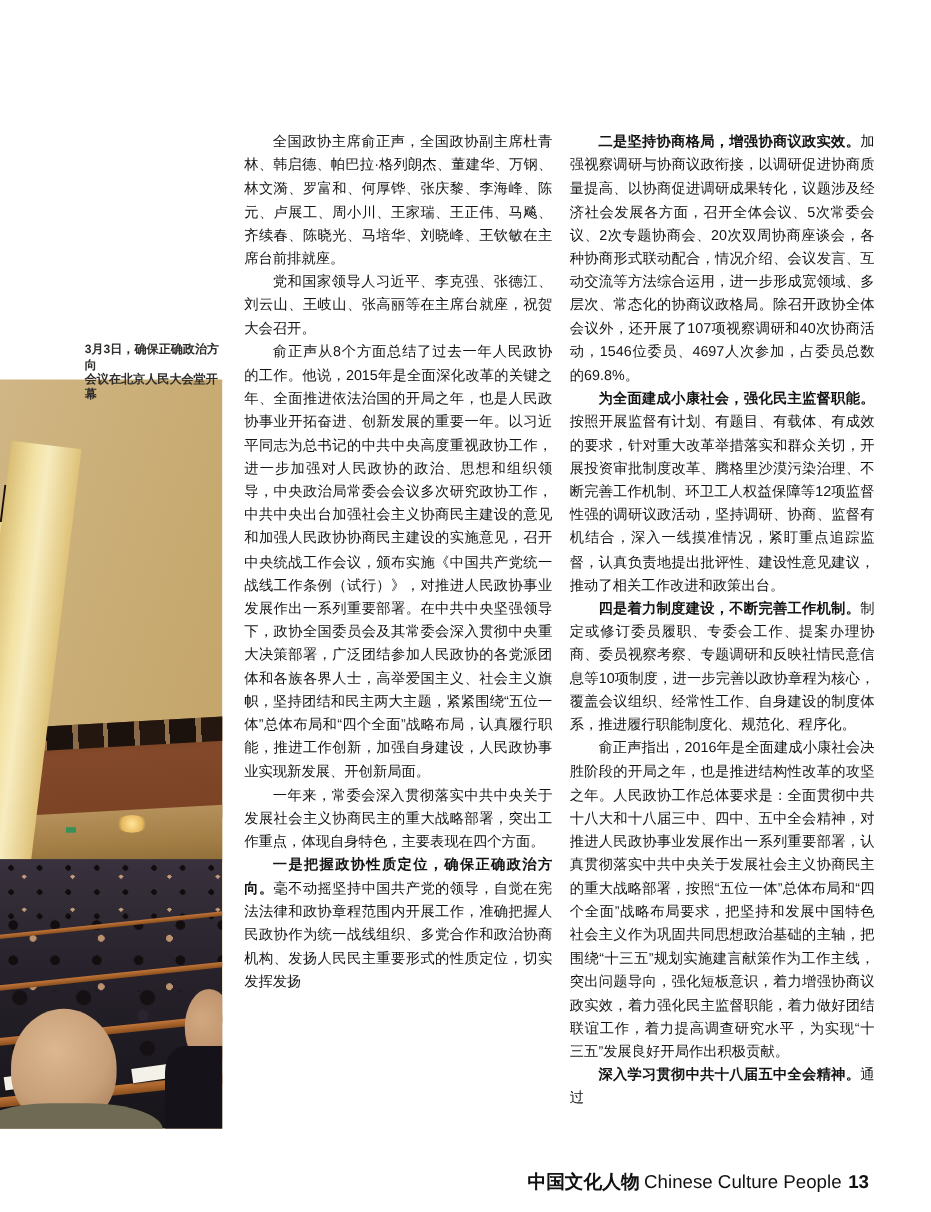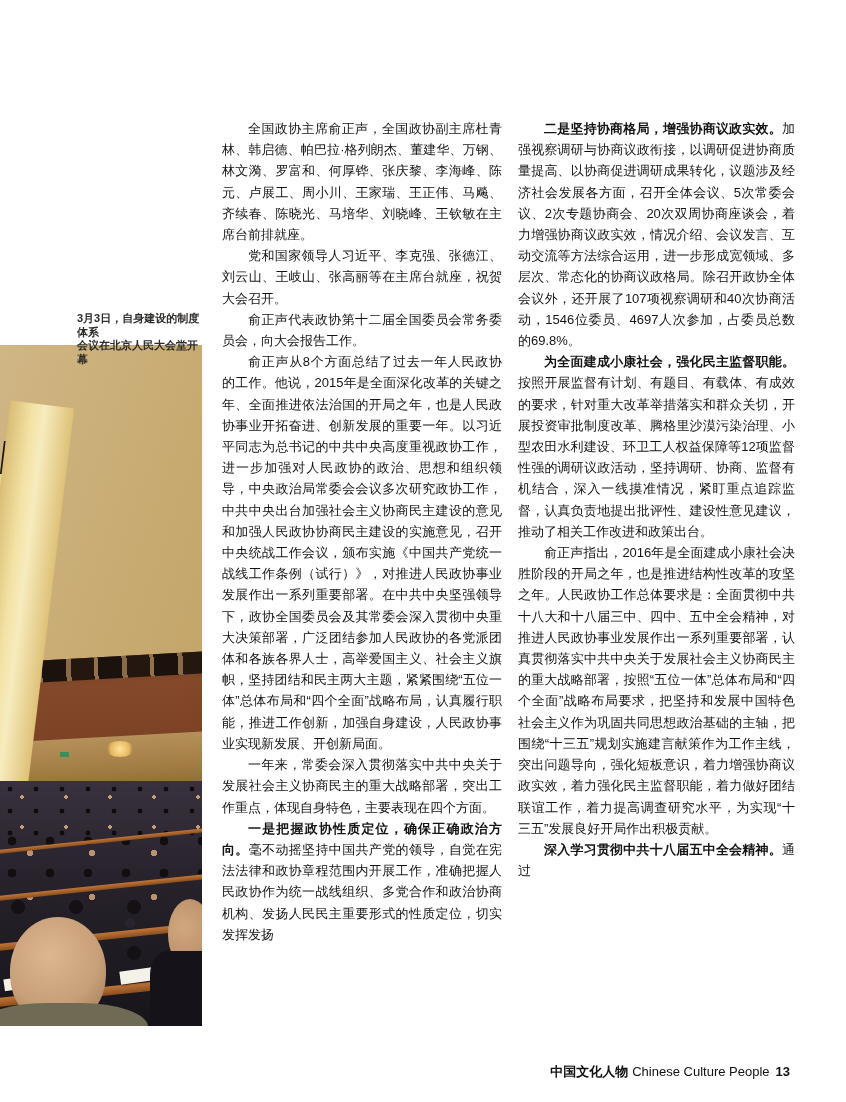--- a/index.html
+++ b/index.html
@@ -62,21 +62,21 @@
   
   .col{position:absolute;top:118px;font-size:13px;line-height:21.2px;text-align:justify;
        text-justify:inter-character;color:#141414;}
   .col1{left:222px;width:280px;}
   .col2{left:518px;width:277px;}
   .para{margin:0;text-indent:2em;}
   .para.noindent{text-indent:0;}
   .para .lead{font-weight:bold;}
 
   
-  .footer{position:absolute;top:1063px;right:56px;font-size:13px;color:#111;}
+  .footer{position:absolute;top:1063px;right:56px;font-size:17px;color:#111;}
   .footer .zh{font-weight:bold;margin-right:4px;}
   .footer .pn{font-weight:bold;margin-left:6px;}
 </style>
 </head>
 <body>
 
 <div class="page">
 
   <div class="photo">
     <div class="wall-brown">
@@ -100,36 +100,36 @@
       <div class="paper p2"></div>
       <div class="paper p3"></div>
       <div class="head-big"></div>
       <div class="shoulder-big"></div>
       <div class="head-right"></div>
       <div class="suit-right"></div>
     </div>
   </div>
 
   <div class="caption">
-    <div>3月3日，自身建设的制度体系</div>
+    <div>3月3日，确保正确政治方向</div>
     <div>会议在北京人民大会堂开幕</div>
   </div>
 
   <div class="col col1">
     <p class="para"><span class="lead"></span><span>全国政协主席俞正声，全国政协副主席杜青林、韩启德、帕巴拉·格列朗杰、董建华、万钢、林文漪、罗富和、何厚铧、张庆黎、李海峰、陈元、卢展工、周小川、王家瑞、王正伟、马飚、齐续春、陈晓光、马培华、刘晓峰、王钦敏在主席台前排就座。</span></p>
     <p class="para"><span class="lead"></span><span>党和国家领导人习近平、李克强、张德江、刘云山、王岐山、张高丽等在主席台就座，祝贺大会召开。</span></p>
-    <p class="para"><span class="lead"></span><span>俞正声代表政协第十二届全国委员会常务委员会，向大会报告工作。</span></p>
     <p class="para"><span class="lead"></span><span>俞正声从8个方面总结了过去一年人民政协的工作。他说，2015年是全面深化改革的关键之年、全面推进依法治国的开局之年，也是人民政协事业开拓奋进、创新发展的重要一年。以习近平同志为总书记的中共中央高度重视政协工作，进一步加强对人民政协的政治、思想和组织领导，中央政治局常委会会议多次研究政协工作，中共中央出台加强社会主义协商民主建设的意见和加强人民政协协商民主建设的实施意见，召开中央统战工作会议，颁布实施《中国共产党统一战线工作条例（试行）》，对推进人民政协事业发展作出一系列重要部署。在中共中央坚强领导下，政协全国委员会及其常委会深入贯彻中央重大决策部署，广泛团结参加人民政协的各党派团体和各族各界人士，高举爱国主义、社会主义旗帜，坚持团结和民主两大主题，紧紧围绕“五位一体”总体布局和“四个全面”战略布局，认真履行职能，推进工作创新，加强自身建设，人民政协事业实现新发展、开创新局面。</span></p>
     <p class="para"><span class="lead"></span><span>一年来，常委会深入贯彻落实中共中央关于发展社会主义协商民主的重大战略部署，突出工作重点，体现自身特色，主要表现在四个方面。</span></p>
     <p class="para"><span class="lead">一是把握政协性质定位，确保正确政治方向。</span><span>毫不动摇坚持中国共产党的领导，自觉在宪法法律和政协章程范围内开展工作，准确把握人民政协作为统一战线组织、多党合作和政治协商机构、发扬人民民主重要形式的性质定位，切实发挥发扬</span></p>
   </div>
 
   <div class="col col2">
-    <p class="para"><span class="lead">二是坚持协商格局，增强协商议政实效。</span><span>加强视察调研与协商议政衔接，以调研促进协商质量提高、以协商促进调研成果转化，议题涉及经济社会发展各方面，召开全体会议、5次常委会议、2次专题协商会、20次双周协商座谈会，着力增强协商议政实效，情况介绍、会议发言、互动交流等方法综合运用，进一步形成宽领域、多层次、常态化的协商议政格局。除召开政协全体会议外，还开展了107项视察调研和40次协商活动，1546位委员、4697人次参加，占委员总数的69.8%。</span></p>
-    <p class="para"><span class="lead">为全面建成小康社会，强化民主监督职能。</span><span>按照开展监督有计划、有题目、有载体、有成效的要求，针对重大改革举措落实和群众关切，开展投资审批制度改革、腾格里沙漠污染治理、小型农田水利建设、环卫工人权益保障等12项监督性强的调研议政活动，坚持调研、协商、监督有机结合，深入一线摸准情况，紧盯重点追踪监督，认真负责地提出批评性、建设性意见建议，推动了相关工作改进和政策出台。</span></p>
+    <p class="para"><span class="lead">二是坚持协商格局，增强协商议政实效。</span><span>加强视察调研与协商议政衔接，以调研促进协商质量提高、以协商促进调研成果转化，议题涉及经济社会发展各方面，召开全体会议、5次常委会议、2次专题协商会、20次双周协商座谈会，各种协商形式联动配合，情况介绍、会议发言、互动交流等方法综合运用，进一步形成宽领域、多层次、常态化的协商议政格局。除召开政协全体会议外，还开展了107项视察调研和40次协商活动，1546位委员、4697人次参加，占委员总数的69.8%。</span></p>
+    <p class="para"><span class="lead">为全面建成小康社会，强化民主监督职能。</span><span>按照开展监督有计划、有题目、有载体、有成效的要求，针对重大改革举措落实和群众关切，开展投资审批制度改革、腾格里沙漠污染治理、不断完善工作机制、环卫工人权益保障等12项监督性强的调研议政活动，坚持调研、协商、监督有机结合，深入一线摸准情况，紧盯重点追踪监督，认真负责地提出批评性、建设性意见建议，推动了相关工作改进和政策出台。</span></p>
+    <p class="para"><span class="lead">四是着力制度建设，不断完善工作机制。</span><span>制定或修订委员履职、专委会工作、提案办理协商、委员视察考察、专题调研和反映社情民意信息等10项制度，进一步完善以政协章程为核心，覆盖会议组织、经常性工作、自身建设的制度体系，推进履行职能制度化、规范化、程序化。</span></p>
     <p class="para"><span class="lead"></span><span>俞正声指出，2016年是全面建成小康社会决胜阶段的开局之年，也是推进结构性改革的攻坚之年。人民政协工作总体要求是：全面贯彻中共十八大和十八届三中、四中、五中全会精神，对推进人民政协事业发展作出一系列重要部署，认真贯彻落实中共中央关于发展社会主义协商民主的重大战略部署，按照“五位一体”总体布局和“四个全面”战略布局要求，把坚持和发展中国特色社会主义作为巩固共同思想政治基础的主轴，把围绕“十三五”规划实施建言献策作为工作主线，突出问题导向，强化短板意识，着力增强协商议政实效，着力强化民主监督职能，着力做好团结联谊工作，着力提高调查研究水平，为实现“十三五”发展良好开局作出积极贡献。</span></p>
     <p class="para"><span class="lead">深入学习贯彻中共十八届五中全会精神。</span><span>通过</span></p>
   </div>
 
   <div class="footer">
     <span class="zh">中国文化人物</span><span class="en">Chinese Culture People</span><span class="pn">13</span>
   </div>
 
 </div>
 

